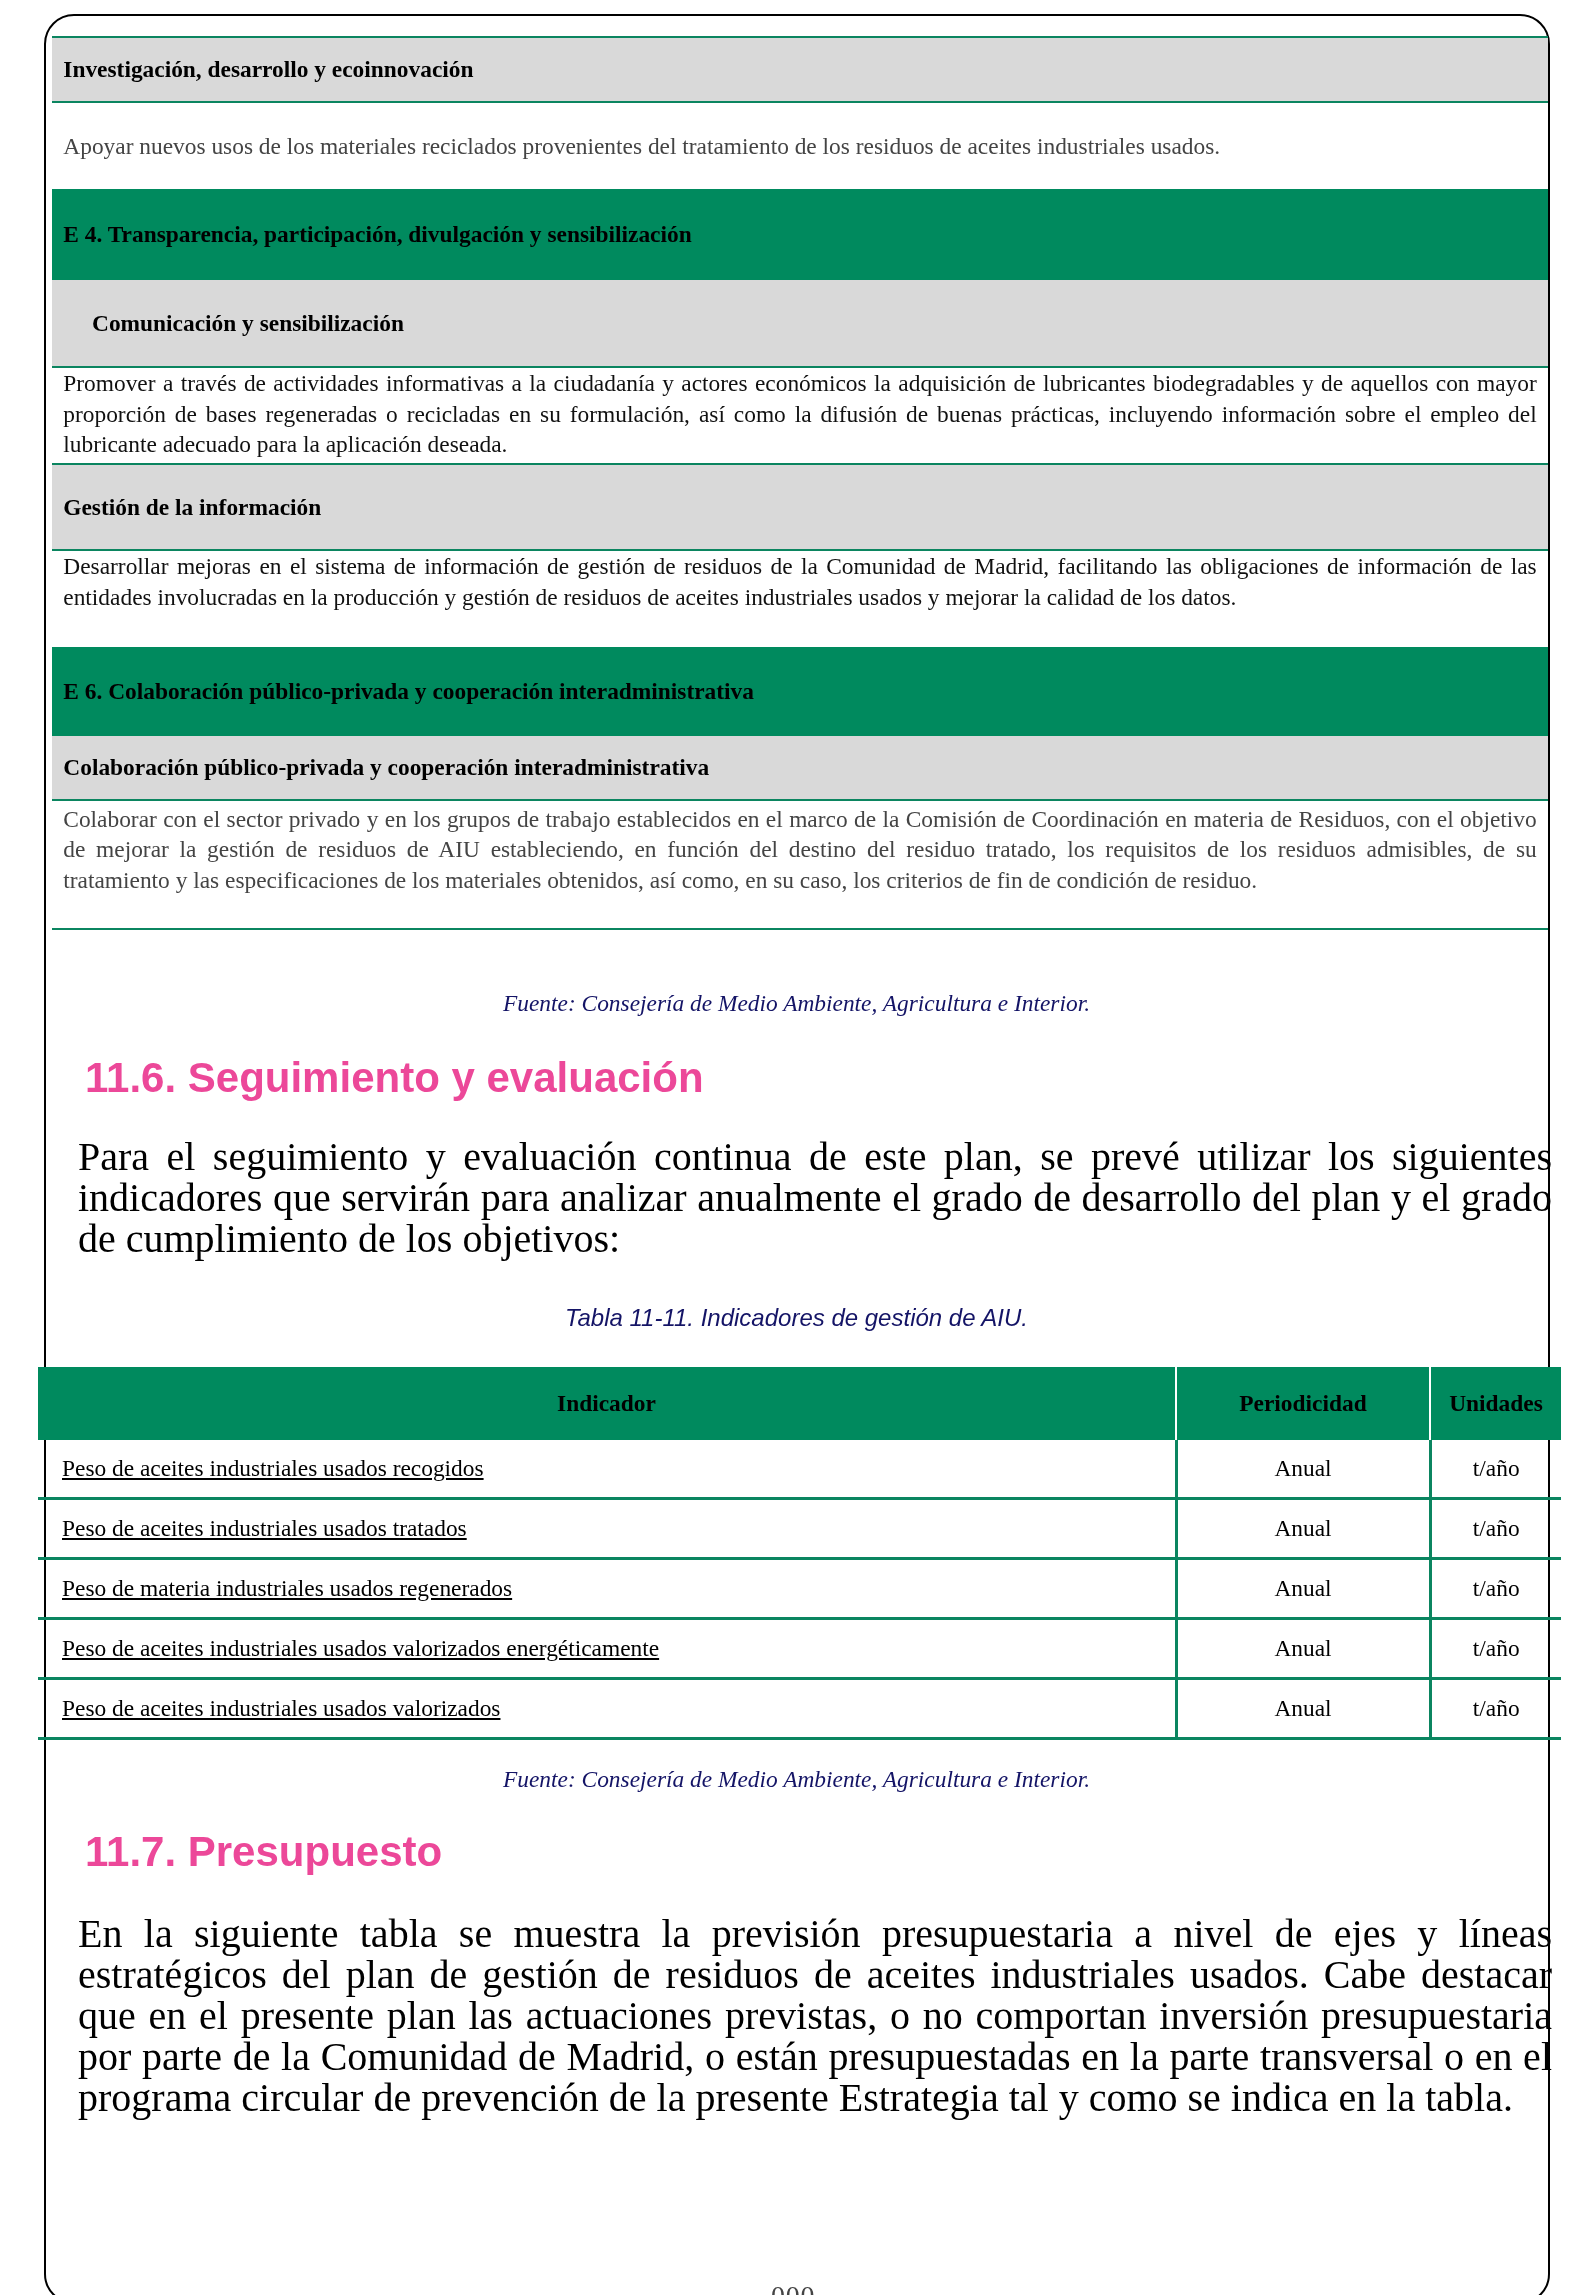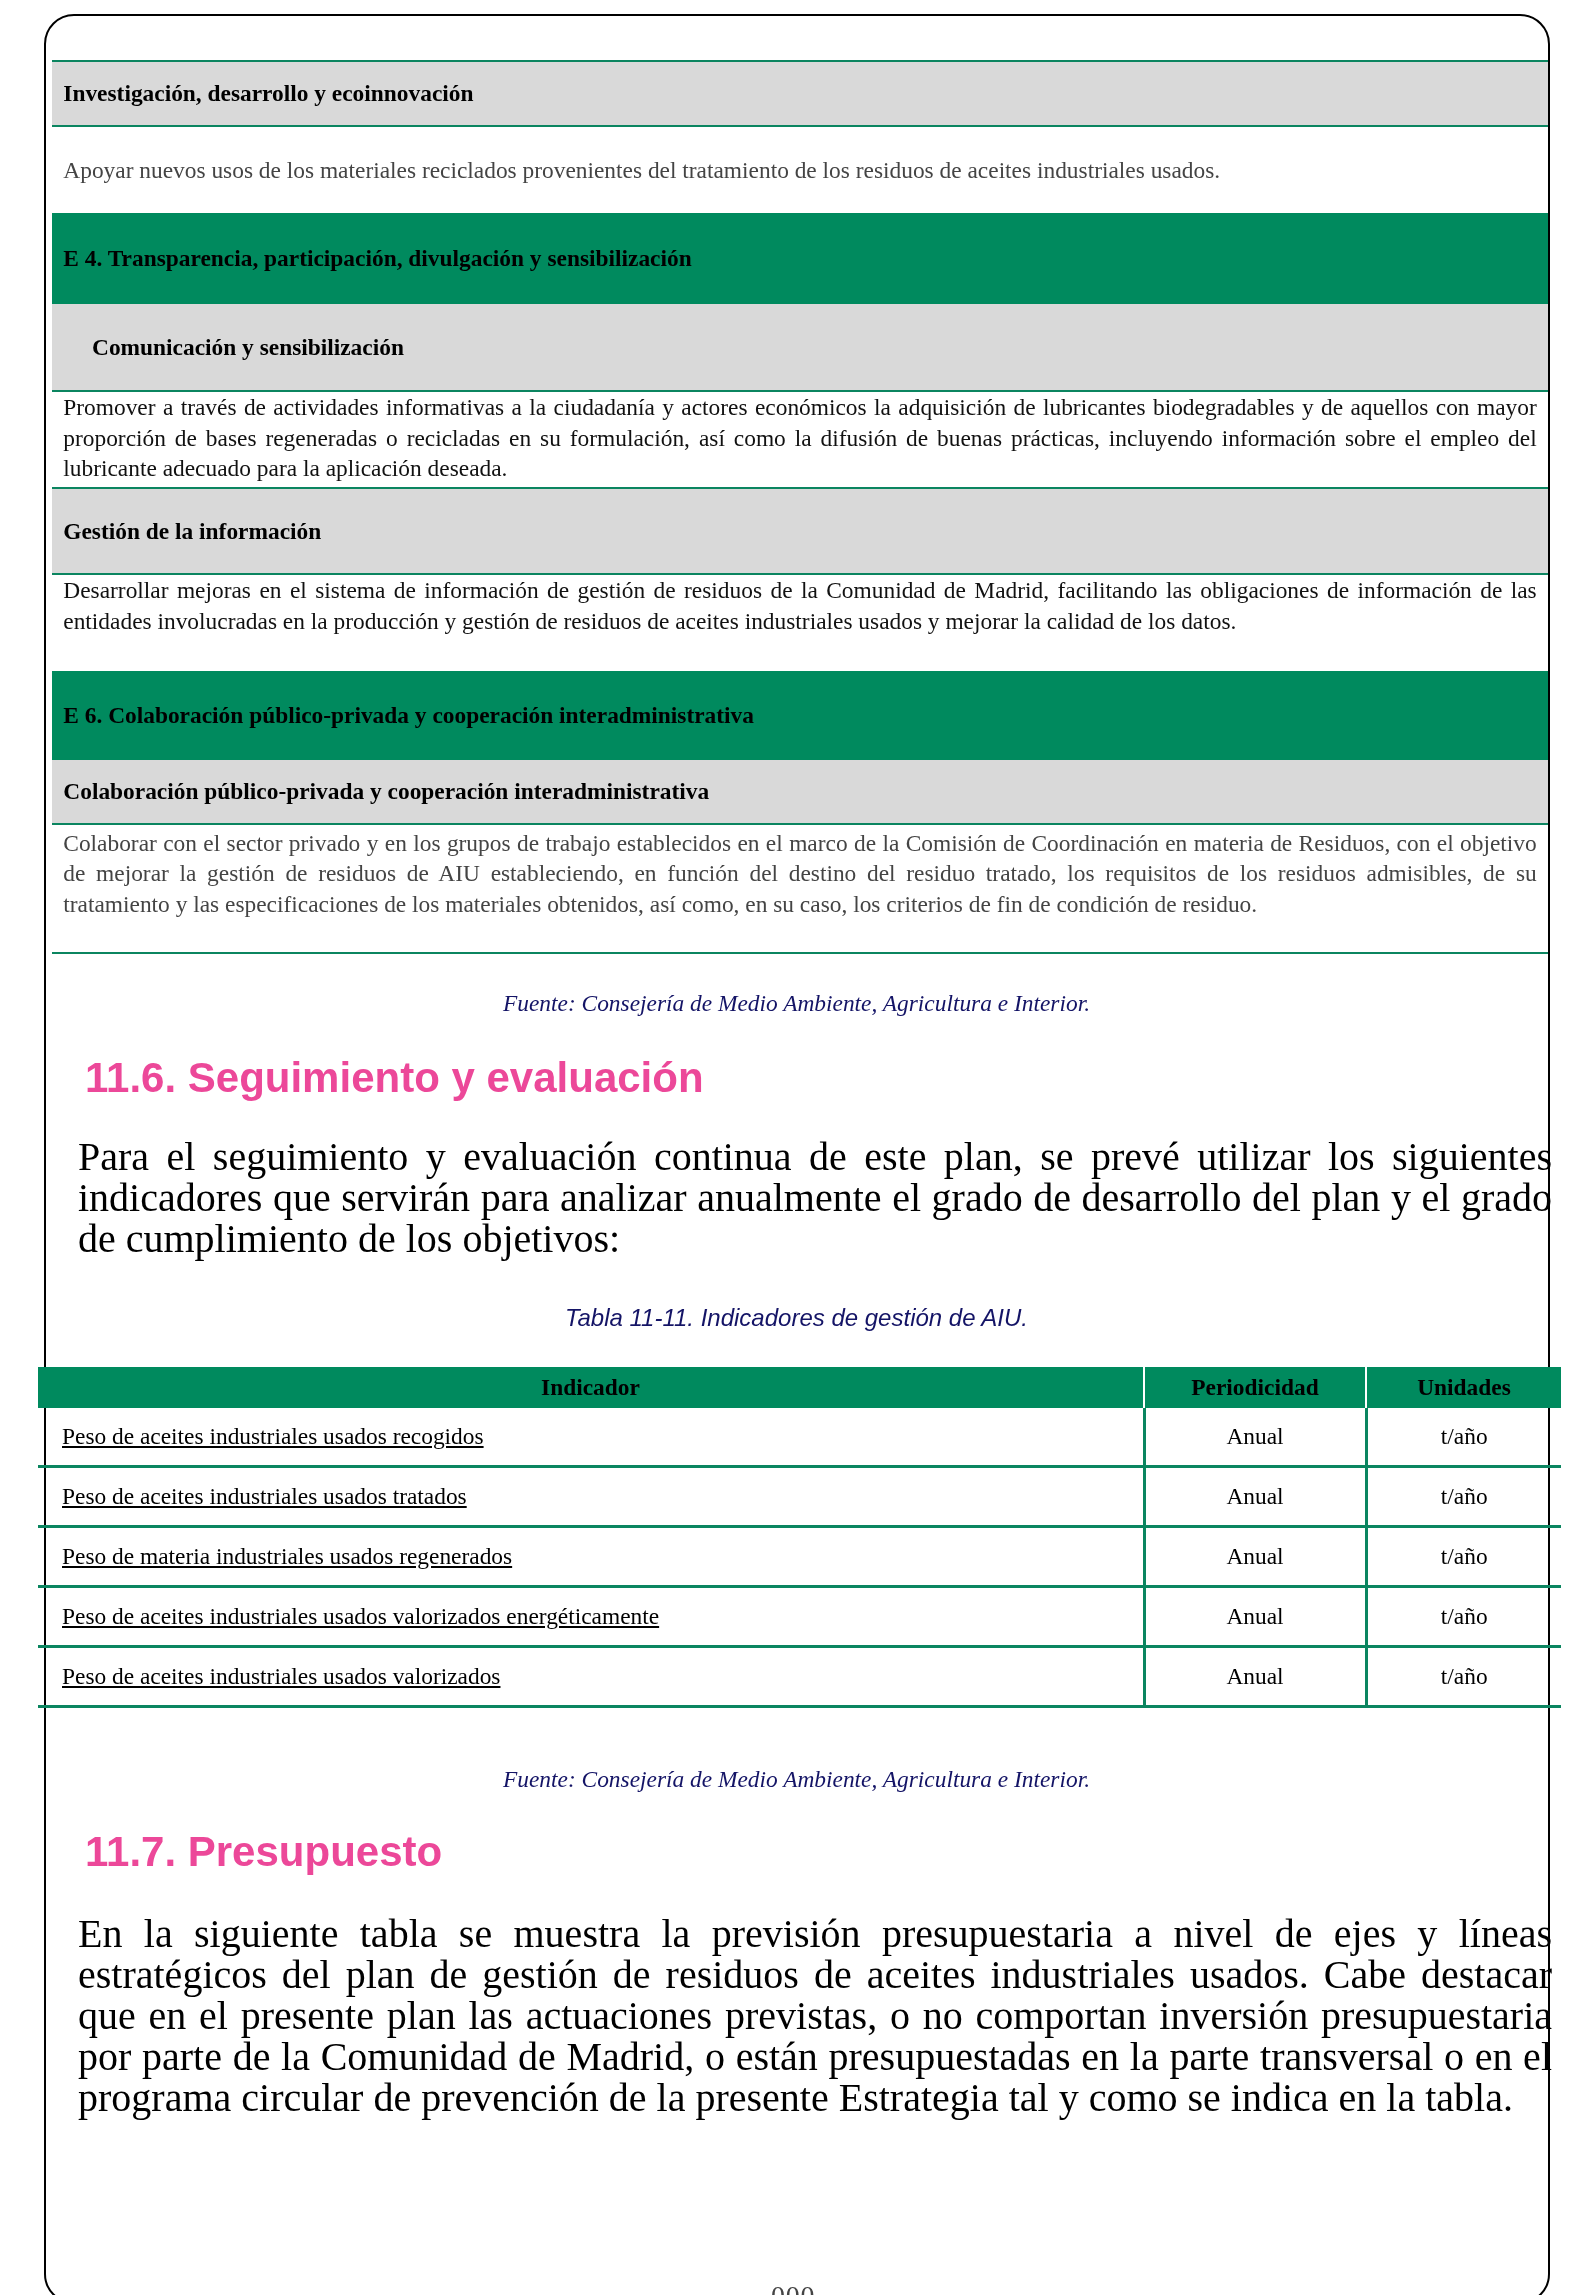--- a/index.html
+++ b/index.html
@@ -1,34 +1,34 @@
 <!DOCTYPE html>
 <html style="font-size:11.3px"><head>
 <meta charset="utf-8">
 <style>
   html, body { margin:0; padding:0; background:#ffffff; }
   body { width:1593px; height:2295px; position:relative; overflow:hidden; font-family:"Liberation Serif", serif; color:#000; }
   .frame { position:absolute; left:44px; top:14px; width:1506px; height:2290px; border:2.1px solid #000; border-radius:30px; box-sizing:border-box; }
   .page-num { position:absolute; left:771px; top:2283px; font-family:"Liberation Serif", serif; font-size:28px; color:#444; height:12.8px; overflow:hidden; line-height:25.5px; letter-spacing:0.7px; }
 
-  .measures { position:absolute; left:52px; top:60px; width:1496px; }
+  .measures { position:absolute; left:52px; top:36px; width:1496px; }
   .row { box-sizing:border-box; padding:0 11.3px 0 11.3px; font-size:23.4px; line-height:30.5px; }
   .sub { background:#D9D9D9; border-top:2.8px solid #0B8560; border-bottom:2.8px solid #0B8560; font-weight:bold; display:flex; align-items:center; }
   .axis { background:#008A5E; font-weight:bold; display:flex; align-items:center; }
   .txt { text-align:justify; color:#111; }
   .txt.grey { color:#444; }
   .txt.bot { border-bottom:2.8px solid #0B8560; }
 
   .caption { position:absolute; font-style:italic; color:#141466; font-size:23.4px; text-align:center; }
   .caption.sans { font-family:"Liberation Sans", sans-serif; font-size:24px; }
   .h2 { position:absolute; left:85px; font-family:"Liberation Sans", sans-serif; font-weight:bold; color:#ec4899; font-size:42px; }
   .para { position:absolute; left:78px; width:1474px; font-size:40px; line-height:41px; text-align:justify; }
 
   table.ind { position:absolute; left:38px; top:1367px; width:1523px; border-collapse:collapse; font-size:23.4px; }
-  table.ind th { background:#008A5E; font-weight:bold; height:41px; text-align:center; border-right:2.8px solid #fff; padding:0; }
+  table.ind th { background:#008A5E; font-weight:bold; height:41px; text-align:center; border-right:2.8px solid #fff; padding:16px; }
   table.ind th:last-child { border-right:none; }
   table.ind td { height:57px; border-bottom:3.5px solid #0B8560; padding:0; }
   table.ind td.c1 { padding-left:24px;text-decoration:underline; }
   table.ind td.c2, table.ind td.c3 { text-align:center; border-left:3.5px solid #0B8560; }
 </style>
 </head>
 <body>
 
 <div class="frame"></div>
 

